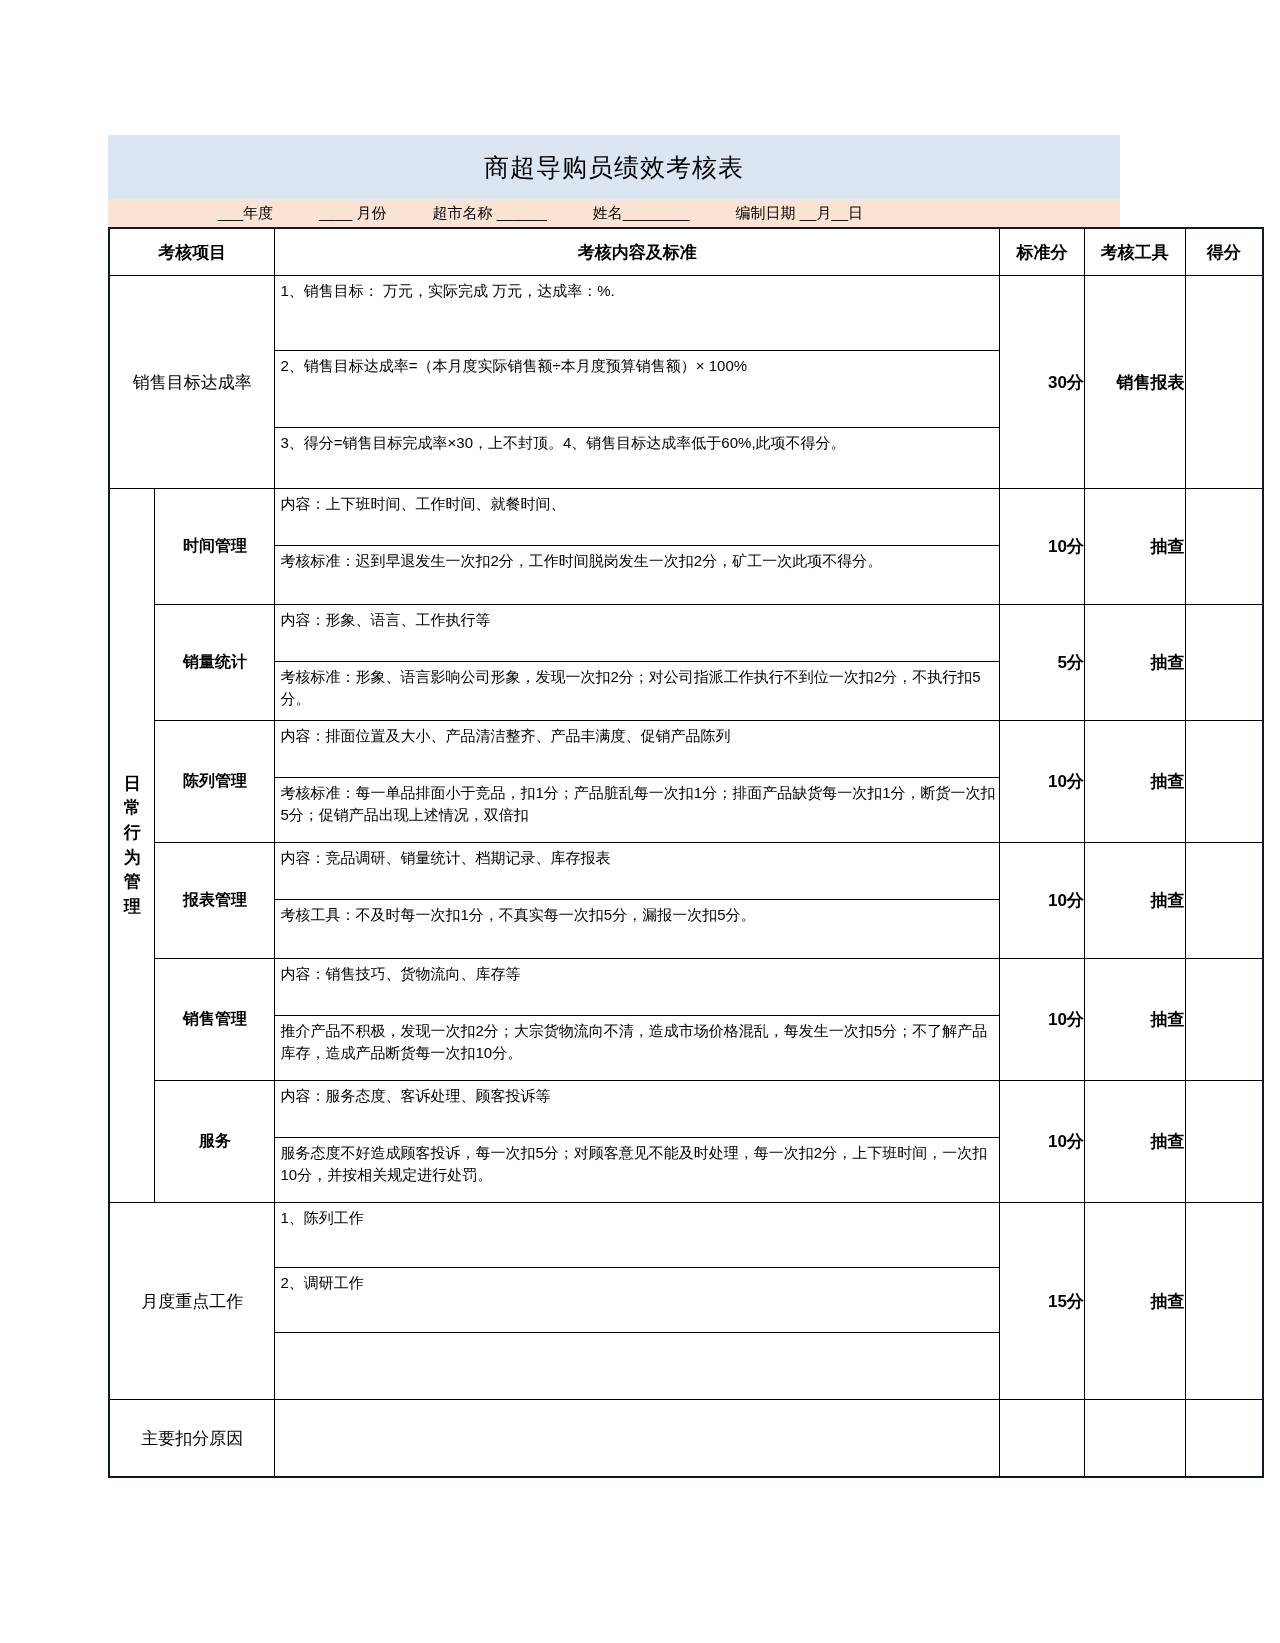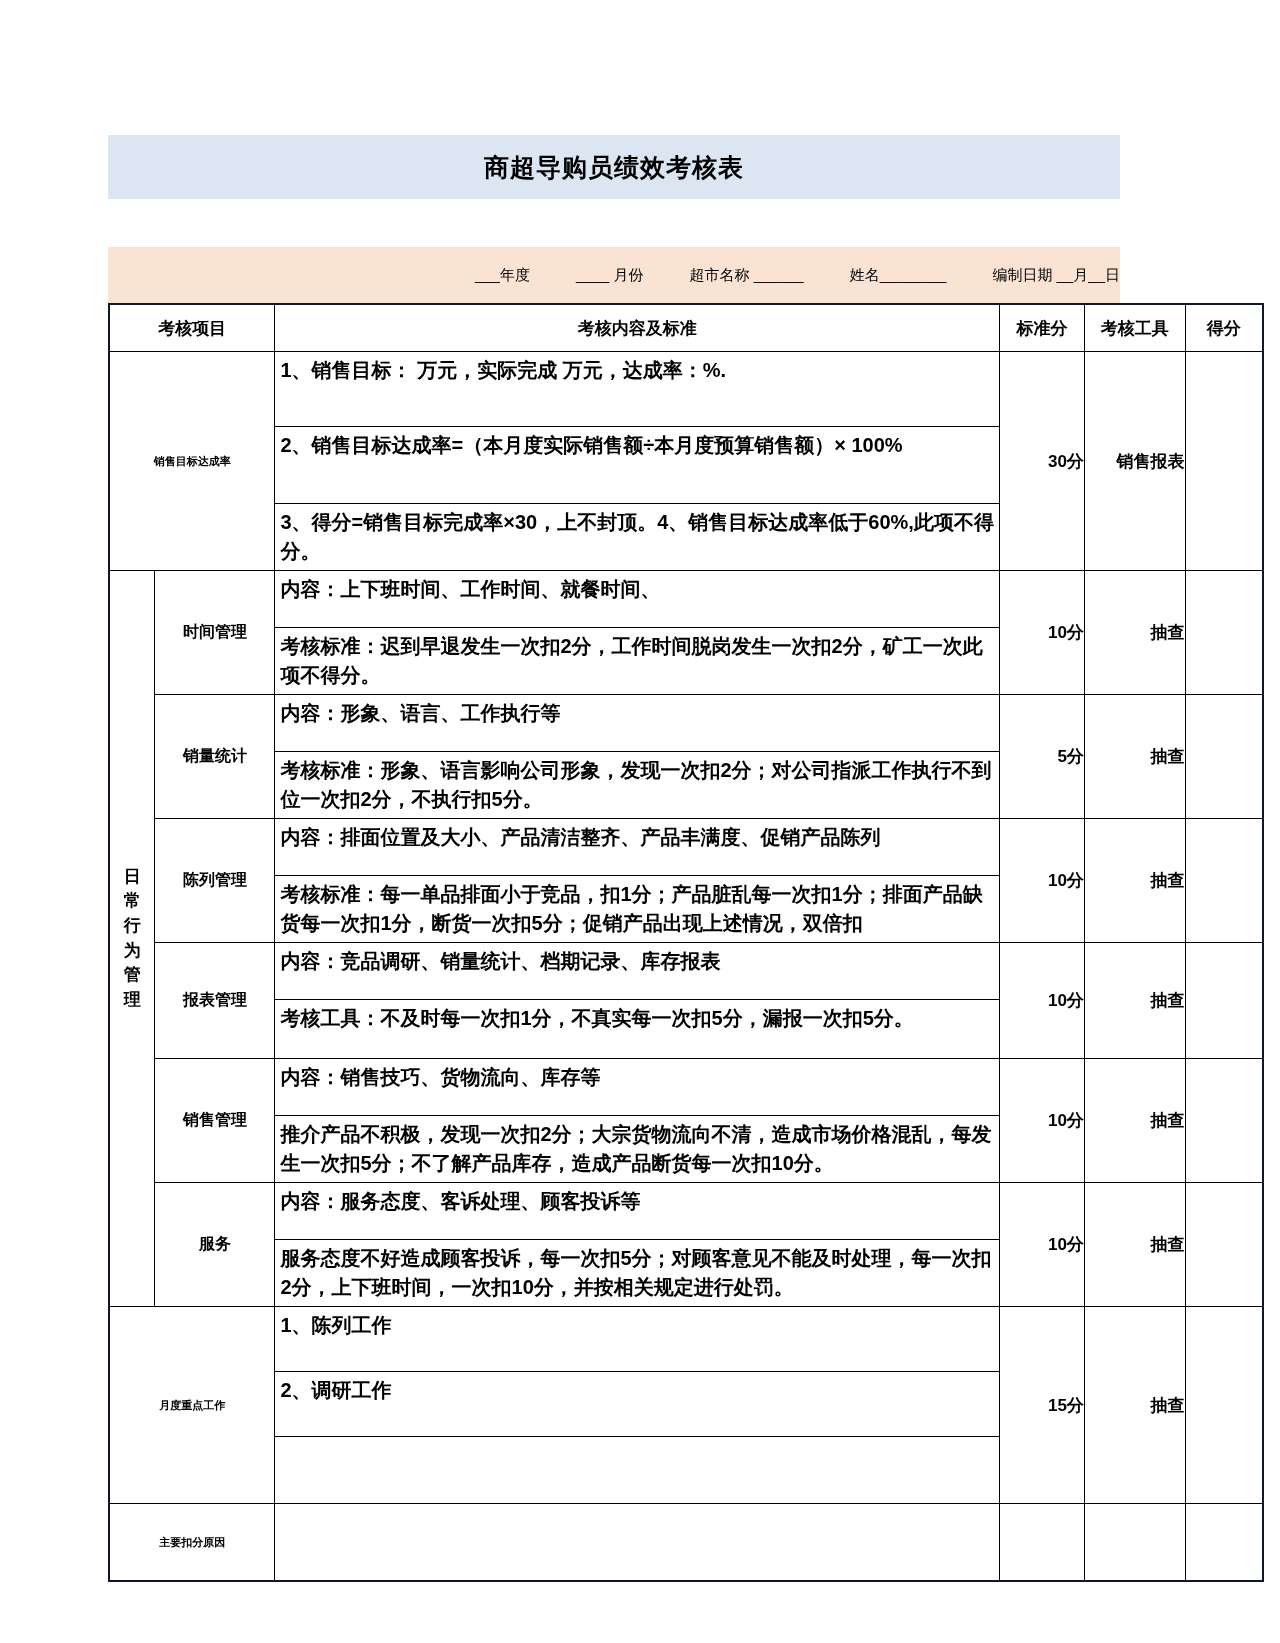--- a/index.html
+++ b/index.html
@@ -28,31 +28,30 @@
   
   .title-bar {
     background: #dce6f2;
     height: 64px;
     display: flex;
     align-items: center;
     justify-content: center;
   }
   .title-bar .title {
     font-size: 25px;
-    font-weight: bold;
+    font-weight: normal;
     letter-spacing: 1px;
   }
   .meta-bar {
     background: #fbe3d3;
-    height: 56px;
+    height: 28px;
     display: flex;
     align-items: center;
-    justify-content: flex-end;
+    justify-content: flex-start;
     font-size: 15px;
-    margin-top: 48px;
   }
   .meta-bar .meta-inner {
     display: flex;
     align-items: center;
     gap: 46px;
     padding-left: 110px;
   }
   .meta-bar .meta-item { white-space: pre; }
 
   
@@ -77,22 +76,22 @@
   .hdr td {
     height: 46px;
     text-align: center;
     font-weight: bold;
     font-size: 17px;
     border: 1px solid #000;
   }
 
   .cat-cell {
     text-align: center;
-    font-weight: bold;
-    font-size: 11px;
+    font-weight: normal;
+    font-size: 17px;
     padding: 0 2px;
   }
   .sub-cell {
     text-align: center;
     font-weight: bold;
     font-size: 16px;
   }
   .score-cell, .tool-cell {
     text-align: right;
     font-weight: bold;
@@ -112,24 +111,23 @@
   
   table.inner {
     border-collapse: collapse;
     width: 100%;
     table-layout: fixed;
   }
   table.inner td {
     border: none;
     border-bottom: 1px solid #000;
     padding: 4px 3px 4px 5px;
-    font-size: 20px;
+    font-size: 15px;
     line-height: 1.45;
     vertical-align: top;
-    font-weight: bold;
   }
   table.inner tr:last-child td { border-bottom: none; }
 
   .footer {
     margin-top: 11px;
     font-size: 16px;
     display: flex;
     padding-left: 52px;
   }
   .footer .sig { white-space: pre; }

